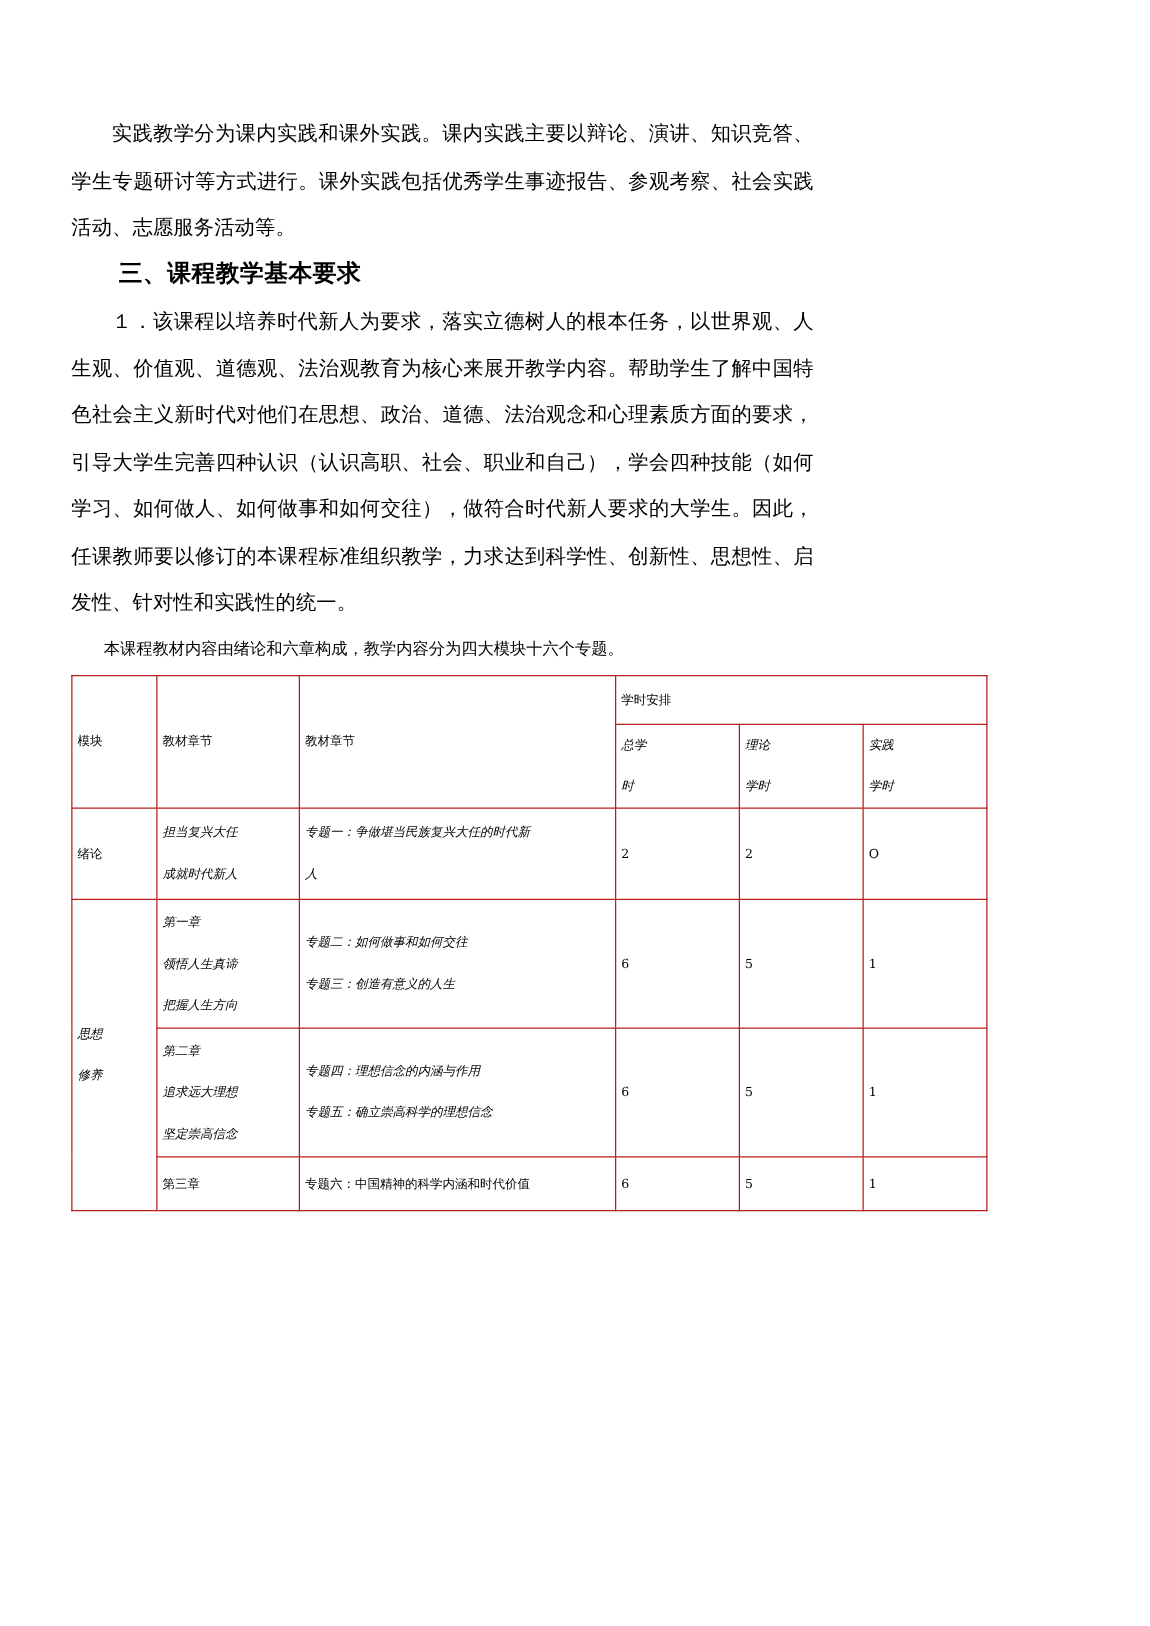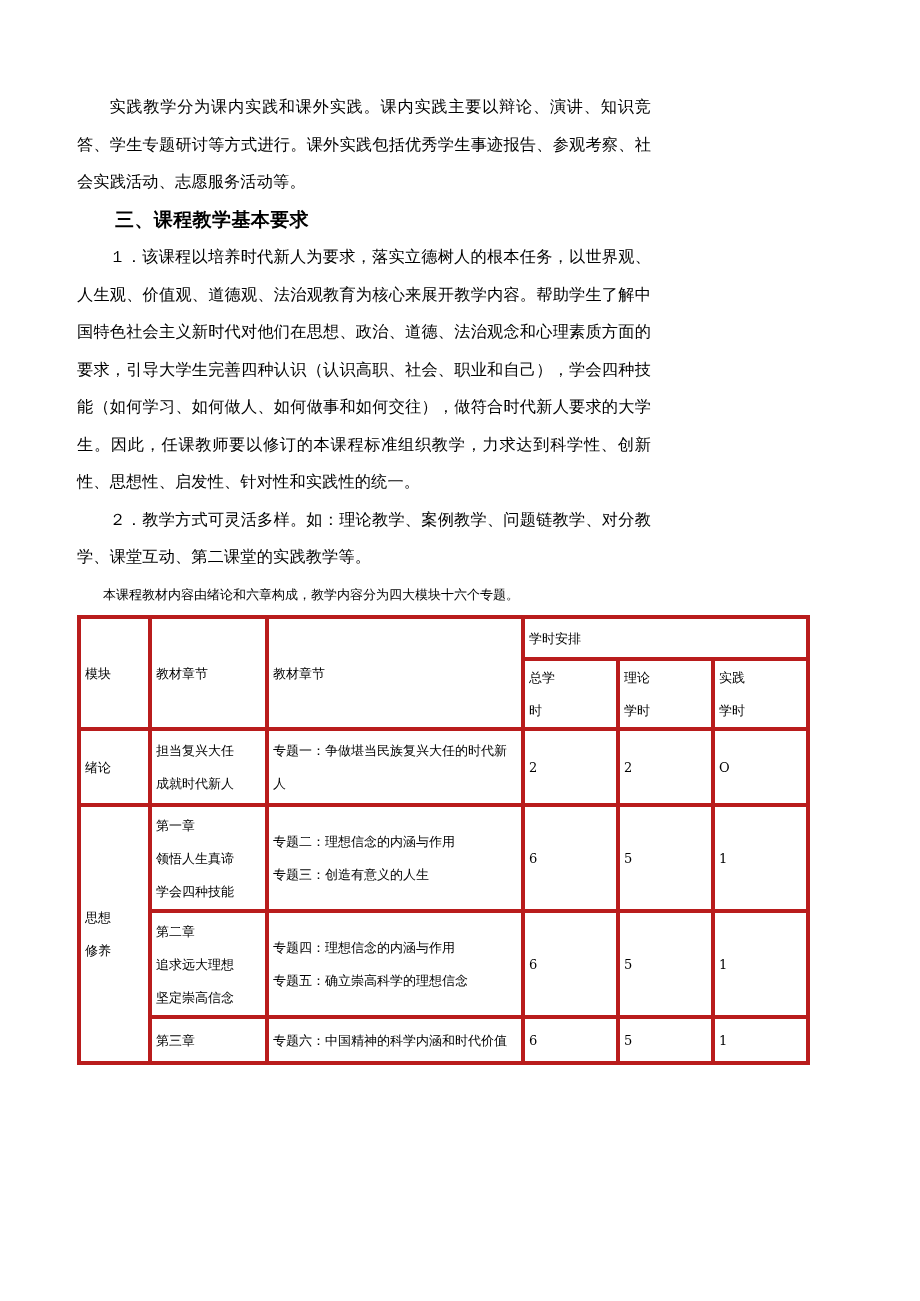--- a/index.html
+++ b/index.html
@@ -13,21 +13,21 @@
     font-family: "DejaVu Serif", "Liberation Serif", serif;
     color: #000000;
     overflow: hidden;
   }
   .page {
     position: relative;
     width: 744px;
     height: 1301px;
     background: #ffffff;
     box-sizing: border-box;
-    padding: 88px 93px 0 77px;
+    padding: 88px 93px 0 57px;
   }
   p.body-text {
     margin: 0 0 0 0;
     font-size: 16.2px;
     line-height: 37.5px;
     text-align: justify;
     text-justify: inter-ideograph;
     text-indent: 2em;
     letter-spacing: 0.15px;
   }
@@ -46,22 +46,22 @@
     text-indent: 2em;
   }
 
   table.schedule {
     border-collapse: collapse;
     width: 733px;
     margin-top: 2px;
     table-layout: fixed;
   }
   table.schedule td {
-    border: 4px solid #b91c1c;
-    font-size: 13px;
+    border: 1px solid #b91c1c;
+    font-size: 10px;
     line-height: 33px;
     padding: 0 4px;
     vertical-align: middle;
     word-break: break-all;
   }
   td.col-module   { width: 59px; }
   td.col-chapter  { width: 105px; }
   td.col-topic    { width: 244px; }
   td.col-total    { width: 56px; }
   td.col-theory   { width: 59px; }
@@ -85,38 +85,37 @@
     vertical-align: top;
     padding-top: 2px;
   }
   td.cell-body {
     vertical-align: top;
     padding-top: 2px;
   }
   td.cell-mid {
     vertical-align: middle;
   }
-  .linebreak-cell span { display: block; }
+  .linebreak-cell span { display: block; font-style: italic; }
   .row-tall td { height: 72px; }
   .row-taller td { height: 102px; }
   .row-short td { height: 42px; }
 </style>
 </head>
 <body>
 
 <div class="page">
 
   <p class="body-text">实践教学分为课内实践和课外实践。课内实践主要以辩论、演讲、知识竞答、学生专题研讨等方式进行。课外实践包括优秀学生事迹报告、参观考察、社会实践活动、志愿服务活动等。</p>
 
 
   <p class="heading">三、课程教学基本要求</p>
 
   <p class="body-text">１．该课程以培养时代新人为要求，落实立德树人的根本任务，以世界观、人生观、价值观、道德观、法治观教育为核心来展开教学内容。帮助学生了解中国特色社会主义新时代对他们在思想、政治、道德、法治观念和心理素质方面的要求，引导大学生完善四种认识（认识高职、社会、职业和自己），学会四种技能（如何学习、如何做人、如何做事和如何交往），做符合时代新人要求的大学生。因此，任课教师要以修订的本课程标准组织教学，力求达到科学性、创新性、思想性、启发性、针对性和实践性的统一。</p>
 
-  <p class="body-text">２．教学方式可灵活多样。如：理论教学、案例教学、问题链教学、对分教学、课堂互动、第二课堂的实践教学等。</p>
 
 
 
   <p class="table-intro">本课程教材内容由绪论和六章构成，教学内容分为四大模块十六个专题。</p>
 
   <table class="schedule">
     <tbody>
       <tr>
         <td class="col-module hdr-main" rowspan="2">模块</td>
         <td class="col-chapter hdr-main" rowspan="2">教材章节</td>
@@ -154,24 +153,24 @@
       </tr>
 
       <tr class="row-taller">
         <td class="col-module cell-mid linebreak-cell" rowspan="3">
           <span>思想</span>
           <span>修养</span>
         </td>
         <td class="col-chapter cell-body linebreak-cell">
           <span>第一章</span>
           <span>领悟人生真谛</span>
-          <span>学会四种技能</span>
+          <span>把握人生方向</span>
         </td>
         <td class="col-topic cell-mid linebreak-cell">
-          <span>专题二：理想信念的内涵与作用</span>
+          <span>专题二：如何做事和如何交往</span>
           <span>专题三：创造有意义的人生</span>
         </td>
         <td class="col-total cell-mid">6</td>
         <td class="col-theory cell-mid">5</td>
         <td class="col-practice cell-mid">1</td>
       </tr>
 
       <tr class="row-taller">
         <td class="col-chapter cell-body linebreak-cell">
           <span>第二章</span>

